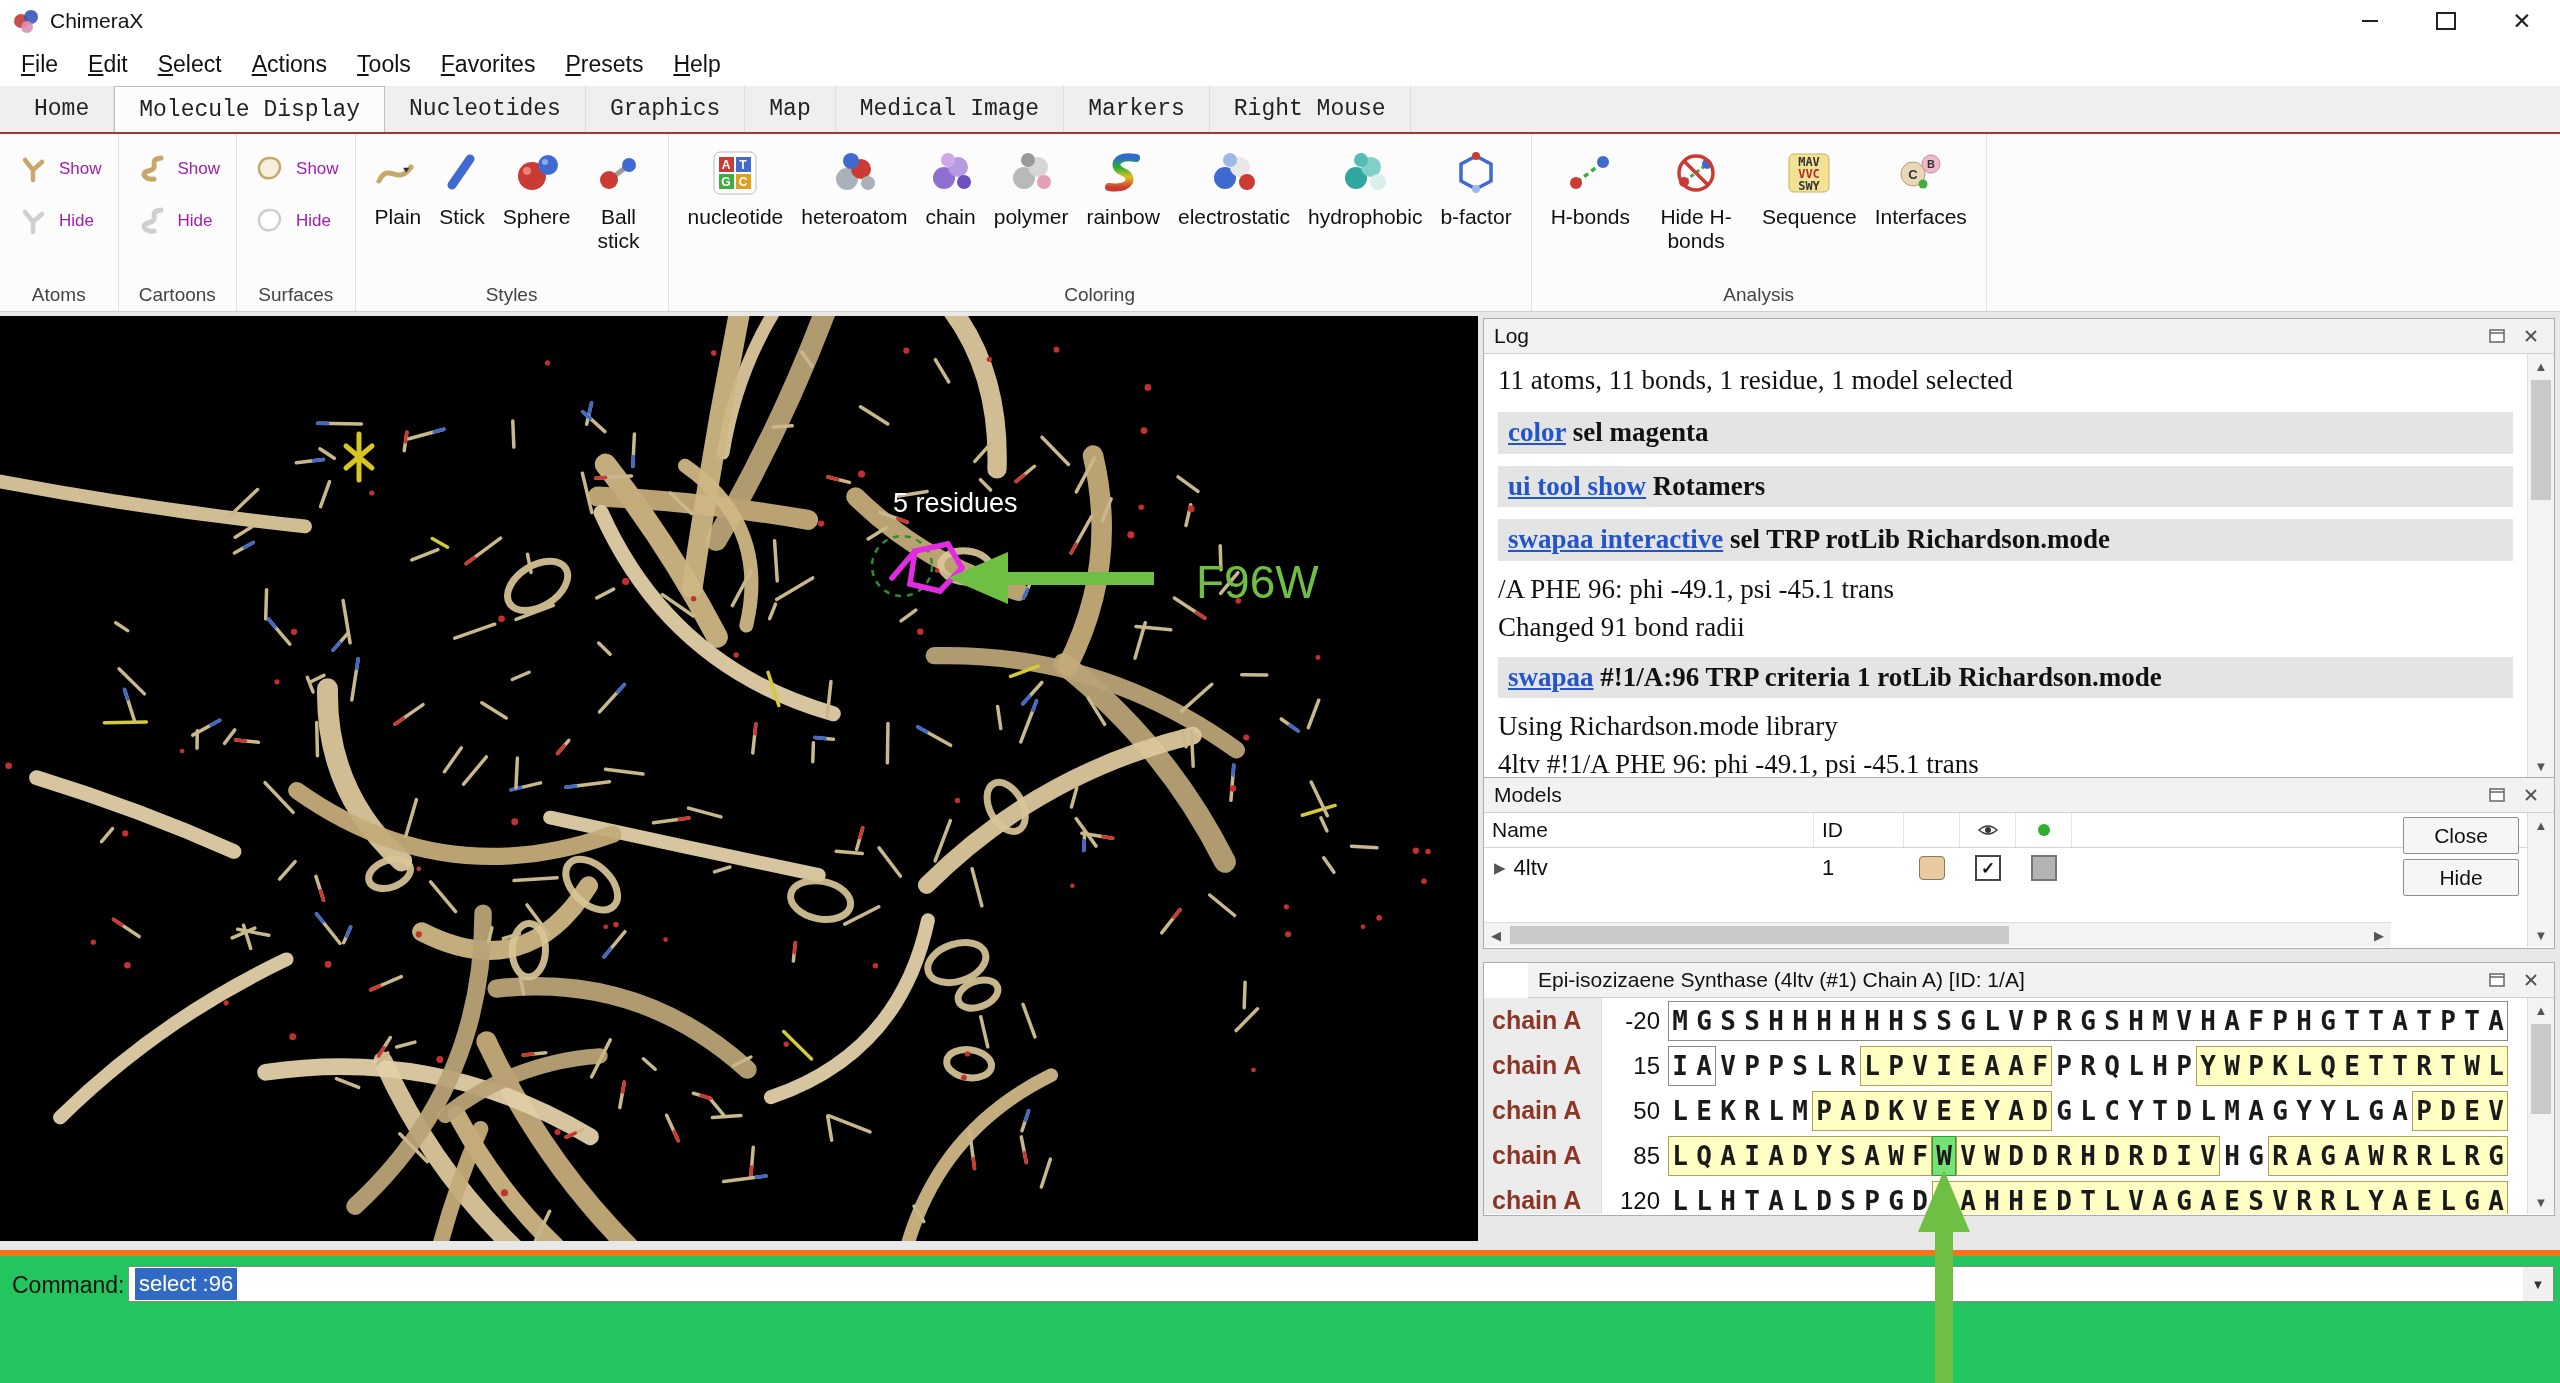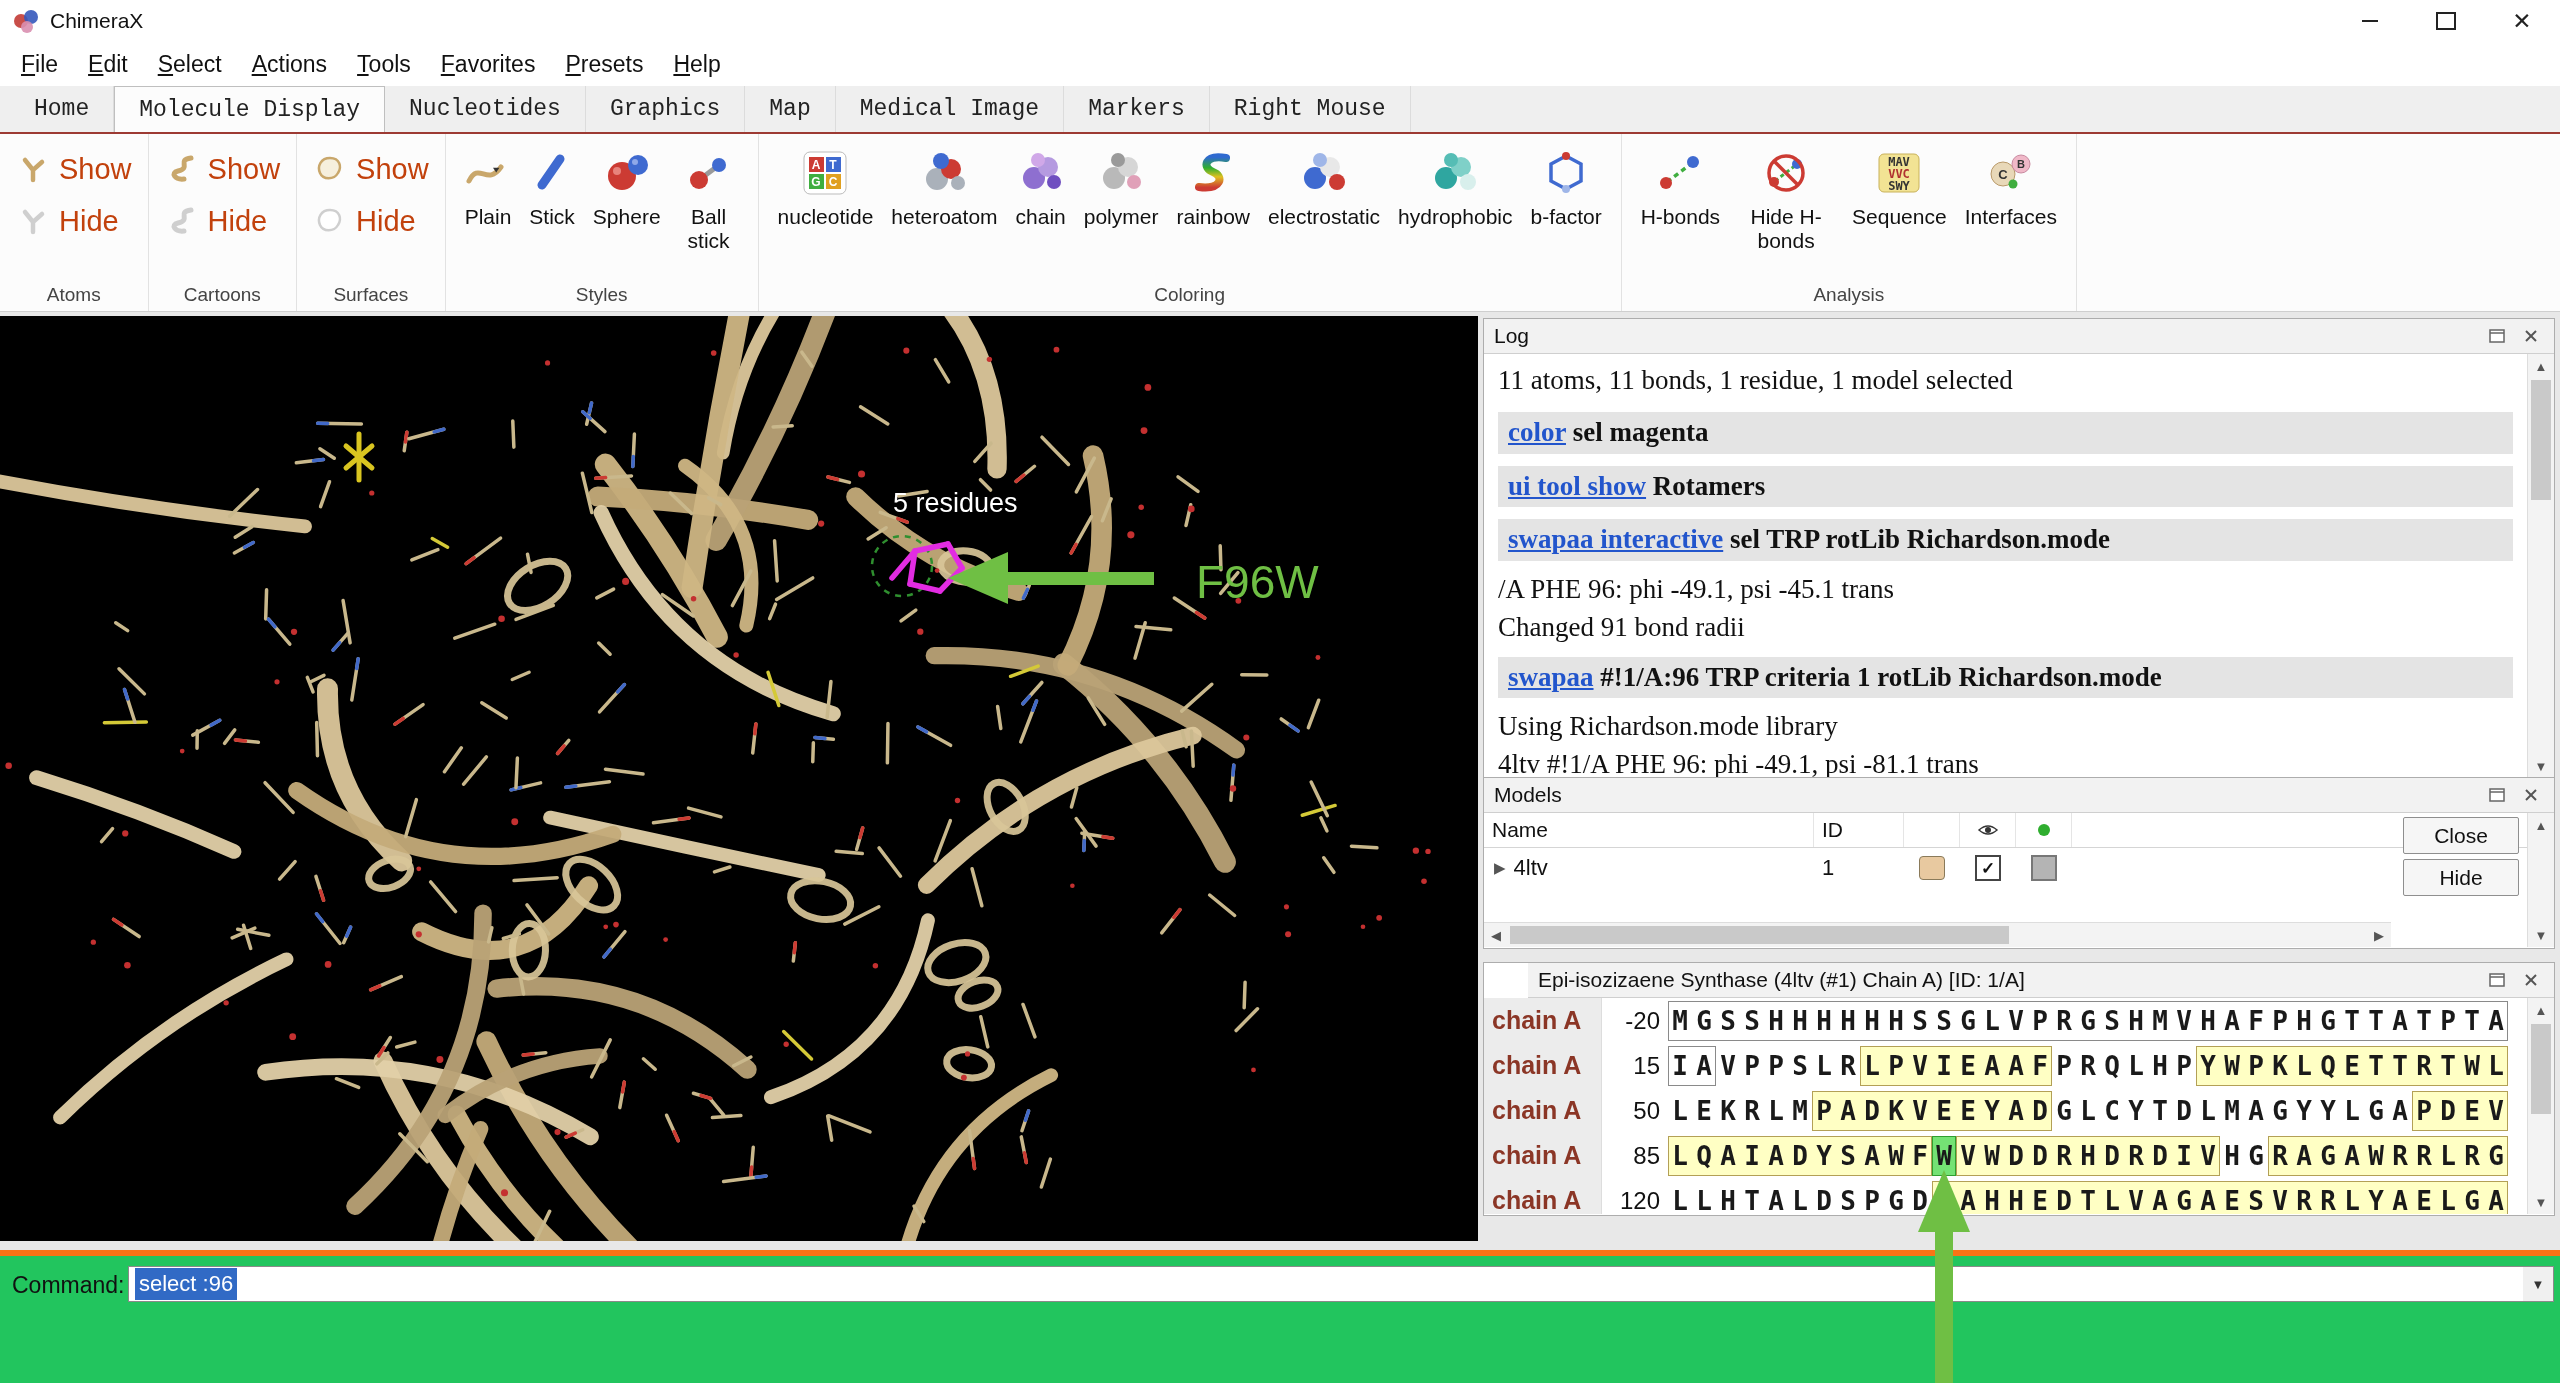--- a/index.html
+++ b/index.html
@@ -23,21 +23,21 @@
   
   .tabbar{position:absolute;left:0;top:86px;right:0;height:46px;background:#efefef;border-bottom:2px solid #9d3a33;display:flex;align-items:stretch;padding-left:10px;font-family:Liberation Mono, monospace;}
   .tab{display:flex;align-items:center;padding:0 24px;font-size:23px;color:#222;border-right:1px solid #dcdcdc;}
   .tab.active{background:#fcfcfc;border:1px solid #bfbfbf;border-bottom:none;text-align:center;}
 
   
   .ribbon{position:absolute;left:0;top:134px;right:0;height:178px;background:#fcfcfc;border-bottom:1px solid #cfcfcf;display:flex;box-sizing:border-box;}
   .rgroup{position:relative;border-right:1px solid #e2e2e2;padding:8px 10px 32px 10px;display:flex;align-items:flex-start;}
   .rgroup-label{position:absolute;left:0;right:0;bottom:5px;text-align:center;font-size:19px;color:#444;}
   .stack{display:flex;flex-direction:column;gap:10px;padding-top:6px;}
-  .sh-btn{display:flex;align-items:center;gap:9px;padding:4px 6px;font-size:29px;color:#c2410c;cursor:default;}
+  .sh-btn{display:flex;align-items:center;gap:9px;padding:4px 6px;font-size:17px;color:#a21caf;cursor:default;}
   .ricon{display:flex;align-items:center;justify-content:center;width:34px;height:34px;}
   .big-btn{display:flex;flex-direction:column;align-items:center;padding:2px 9px;cursor:default;}
   .icon56{height:58px;display:flex;align-items:center;justify-content:center;}
   .blabel{font-size:21px;color:#111;text-align:center;line-height:1.12;margin-top:3px;}
   .w56{max-width:60px;} .w92{max-width:96px;}
 
   
   .content{position:absolute;left:0;top:312px;right:0;height:938px;background:#e8e8e8;}
   .viewport{position:absolute;left:0;top:4px;width:1478px;height:925px;background:#000;}
 
@@ -776,21 +776,21 @@
       </div>
       <div class="log-body">
           <div class="log-entry first">11 atoms, 11 bonds, 1 residue, 1 model selected</div>
           <div class="log-entry shaded"><span class="log-link">color</span><span> sel magenta</span></div>
           <div class="log-entry shaded"><span class="log-link">ui tool show</span><span> Rotamers</span></div>
           <div class="log-entry shaded"><span class="log-link">swapaa interactive</span><span> sel TRP rotLib Richardson.mode</span></div>
           <div class="log-entry">/A PHE 96: phi -49.1, psi -45.1 trans</div>
           <div class="log-entry">Changed 91 bond radii</div>
           <div class="log-entry shaded"><span class="log-link">swapaa</span><span> #!1/A:96 TRP criteria 1 rotLib Richardson.mode</span></div>
           <div class="log-entry">Using Richardson.mode library</div>
-          <div class="log-entry">4ltv #!1/A PHE 96: phi -49.1, psi -81.1 trans</div>
+          <div class="log-entry">4ltv #!1/A PHE 96: phi -49.1, psi -45.1 trans</div>
         </div>
       <div class="vscroll">
         <div class="vs-arrow vs-up">▲</div>
         <div class="vs-thumb" style="top:26px;height:120px;"></div>
         <div class="vs-arrow vs-down">▼</div>
       </div>
     </div>
 
     <div class="panel" id="models-panel">
       <div class="panel-header">

